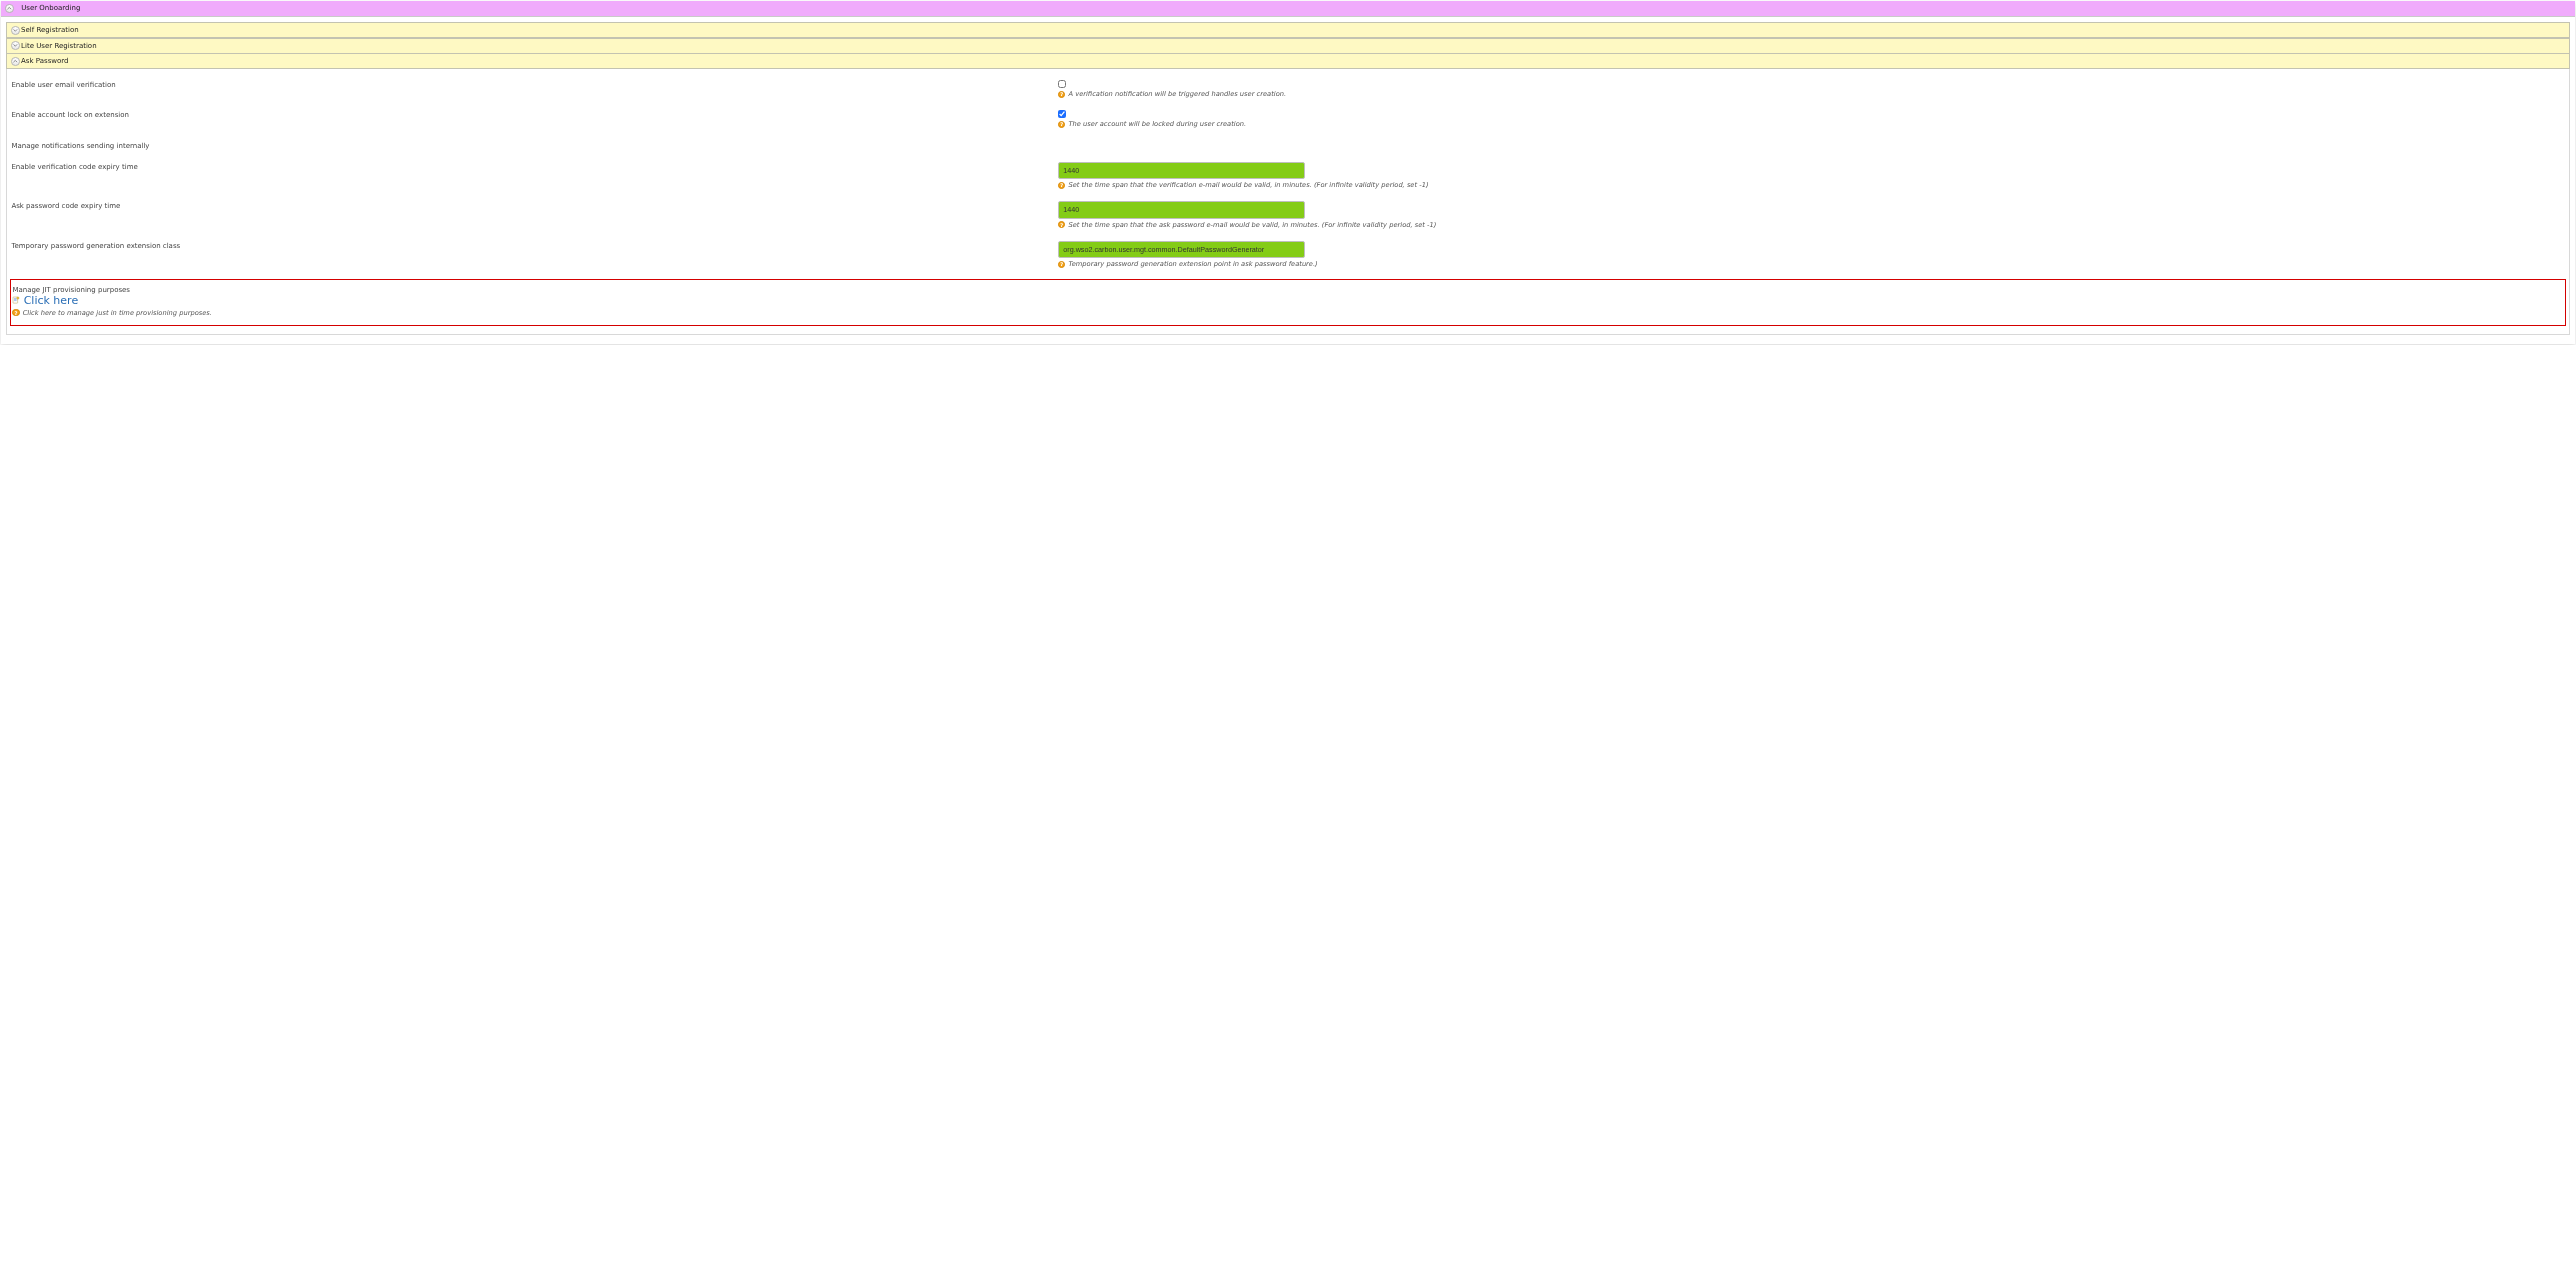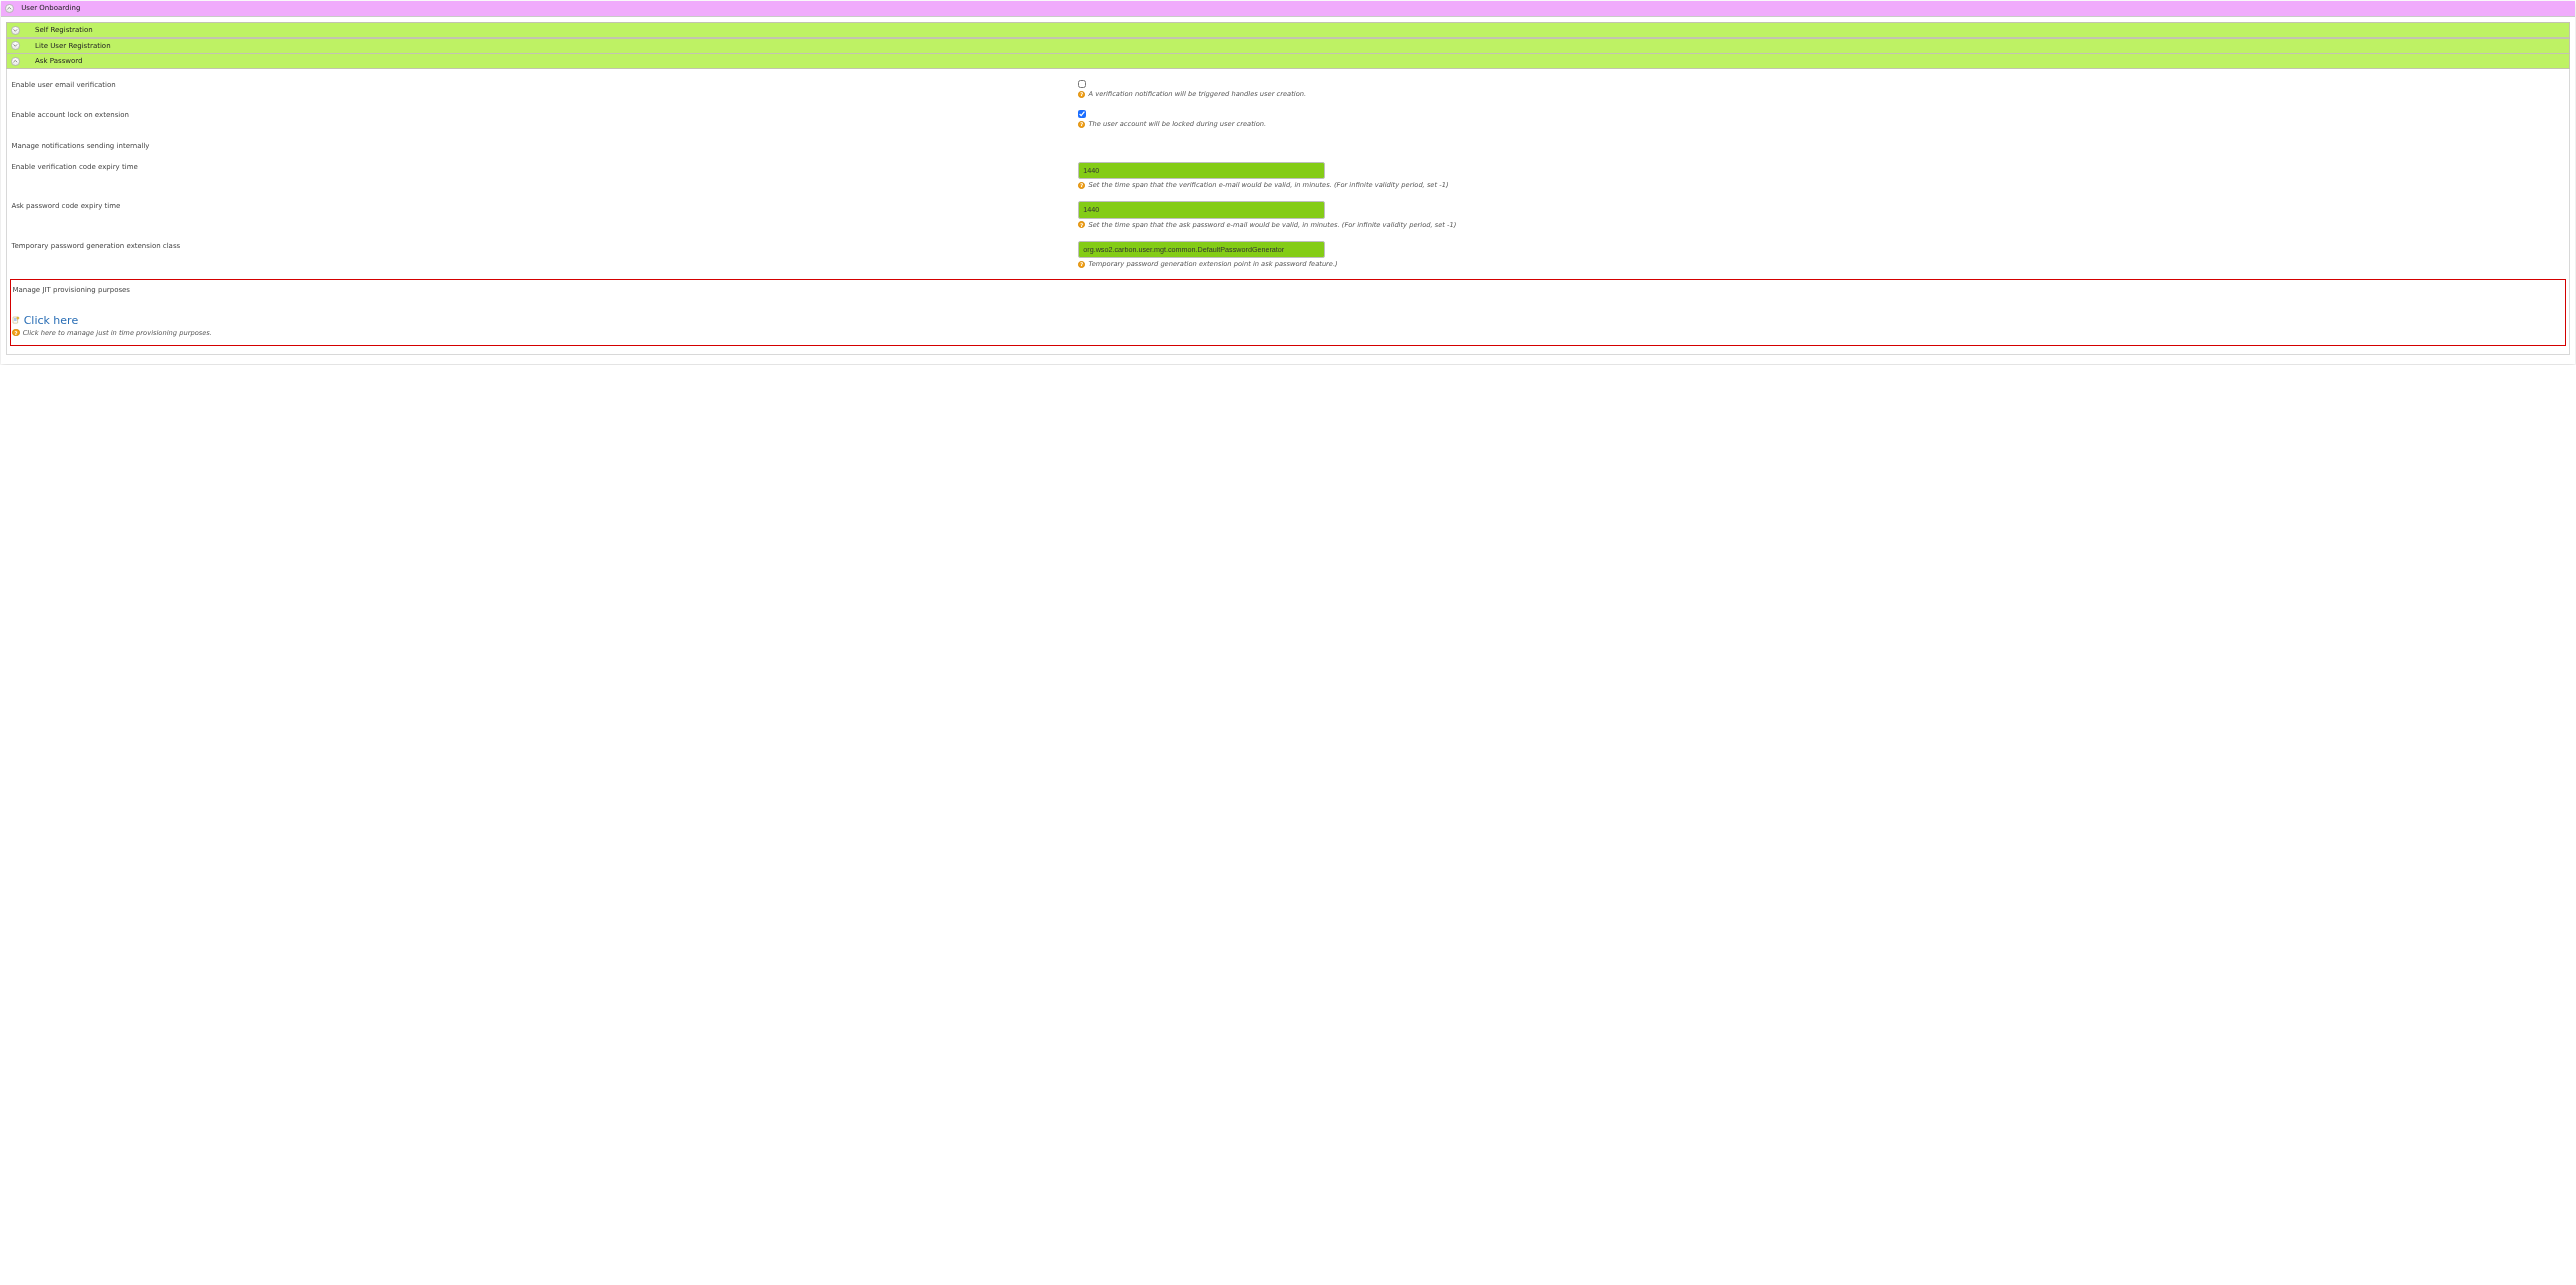--- a/index.html
+++ b/index.html
@@ -43,22 +43,22 @@
   }
   .chevron svg { width: 4.6px; height: 4.6px; display:block; }
   .chevron.up svg { transform: rotate(180deg); }
   
   .sub-container {
     padding: 5.2px 5.2px 3.1px 5.2px;
   }
   .sub-header {
     display: flex;
     align-items: center;
-    gap: 15px;
-    background: #bef264;
+    gap: 1px;
+    background: #fef9c3;
     border: 0.5px solid #c3c3b1;
     padding: 2.6px 4.1px;
     margin-top: -0.5px;
   }
   .sub-header:first-child { margin-top:0; }
   .sub-header .title {
     font-size: 7px;
     color: #222;
   }
   
@@ -66,21 +66,20 @@
     border-left: 0.5px solid #d8d8d8;
     border-right: 0.5px solid #d8d8d8;
     border-bottom: 0.5px solid #d8d8d8;
     padding: 7.2px 2.1px 7.2px 2.1px;
     background:#fff;
   }
   .row {
     display: flex;
     align-items: flex-start;
     padding: 4.1px 2.1px 8.2px 2.1px;
-    gap: 20px;
   }
   .row.highlight {
     outline: 1.5px solid #d40000;
     outline-offset: -1px;
     margin: 2.1px 1px 1px 1px;
     padding: 6.2px 2.1px 9.3px 2.1px;
     flex-direction: column;
   }
   .col-label {
     flex: 0 0 41%;

